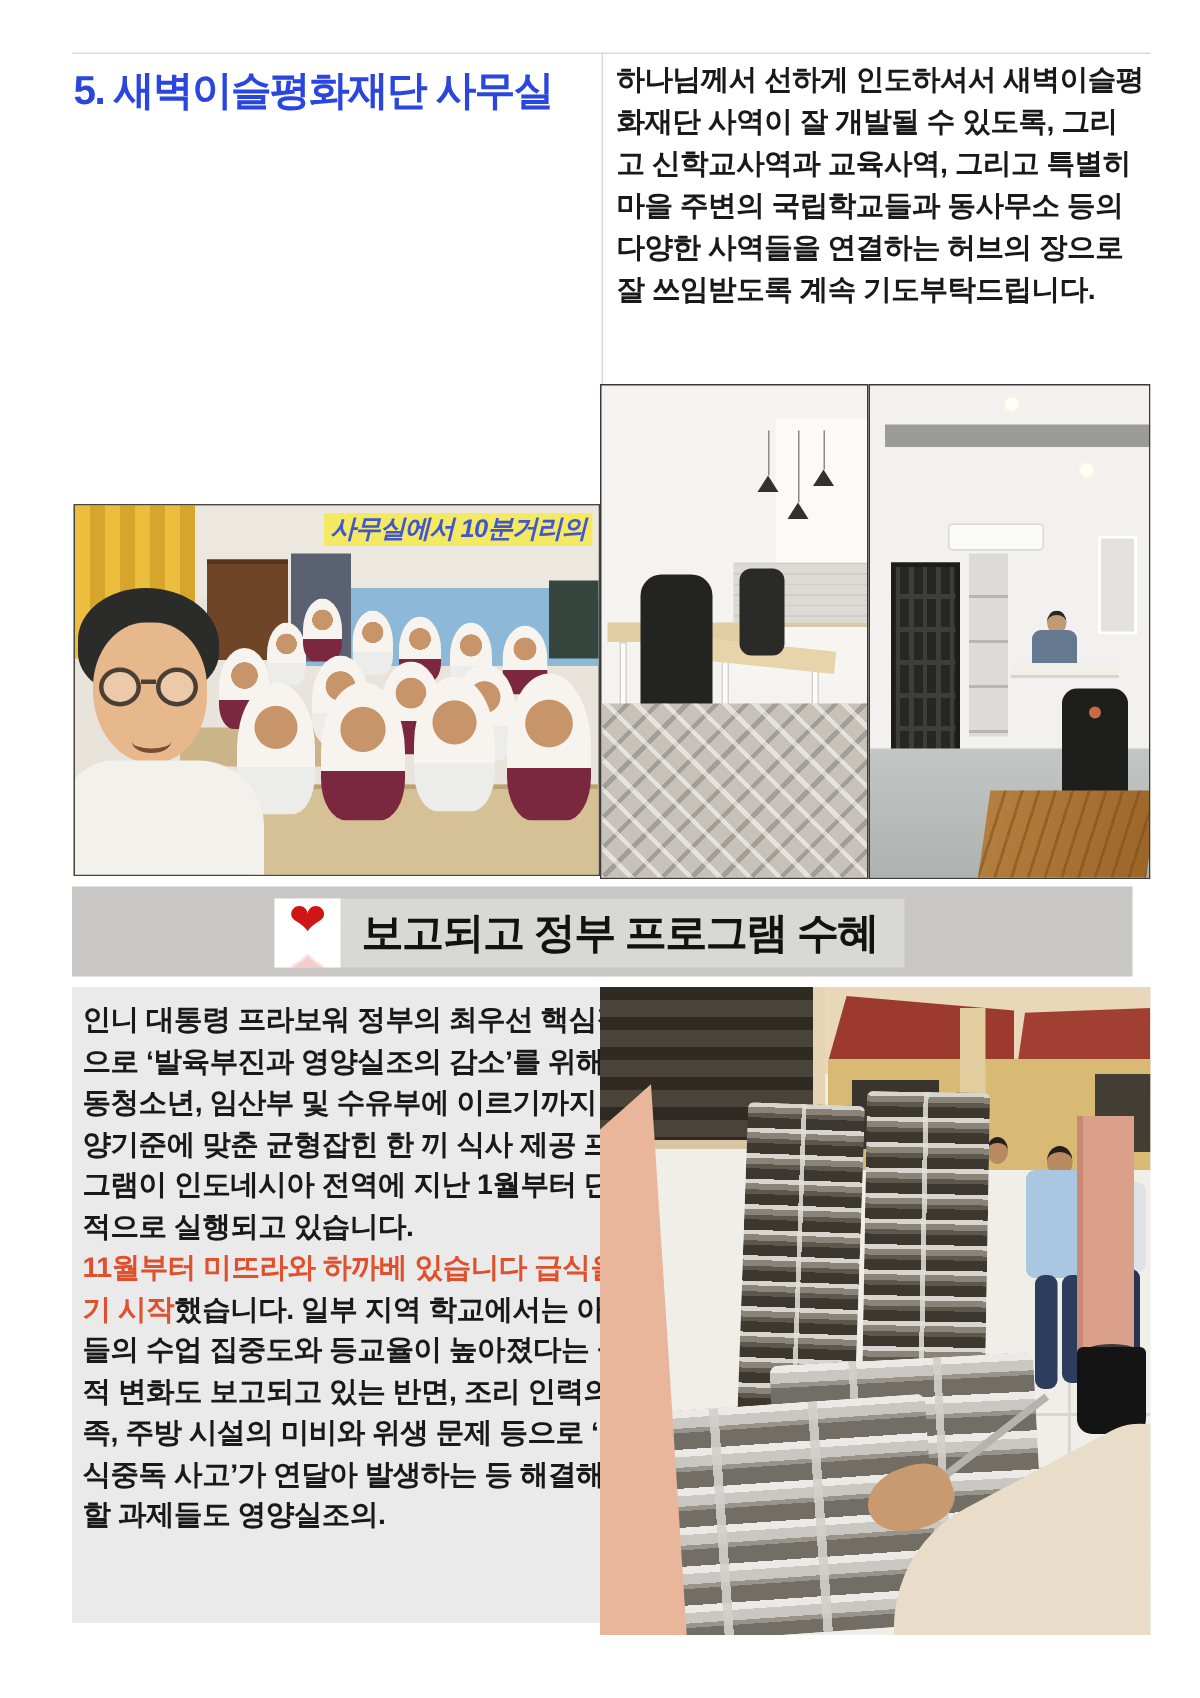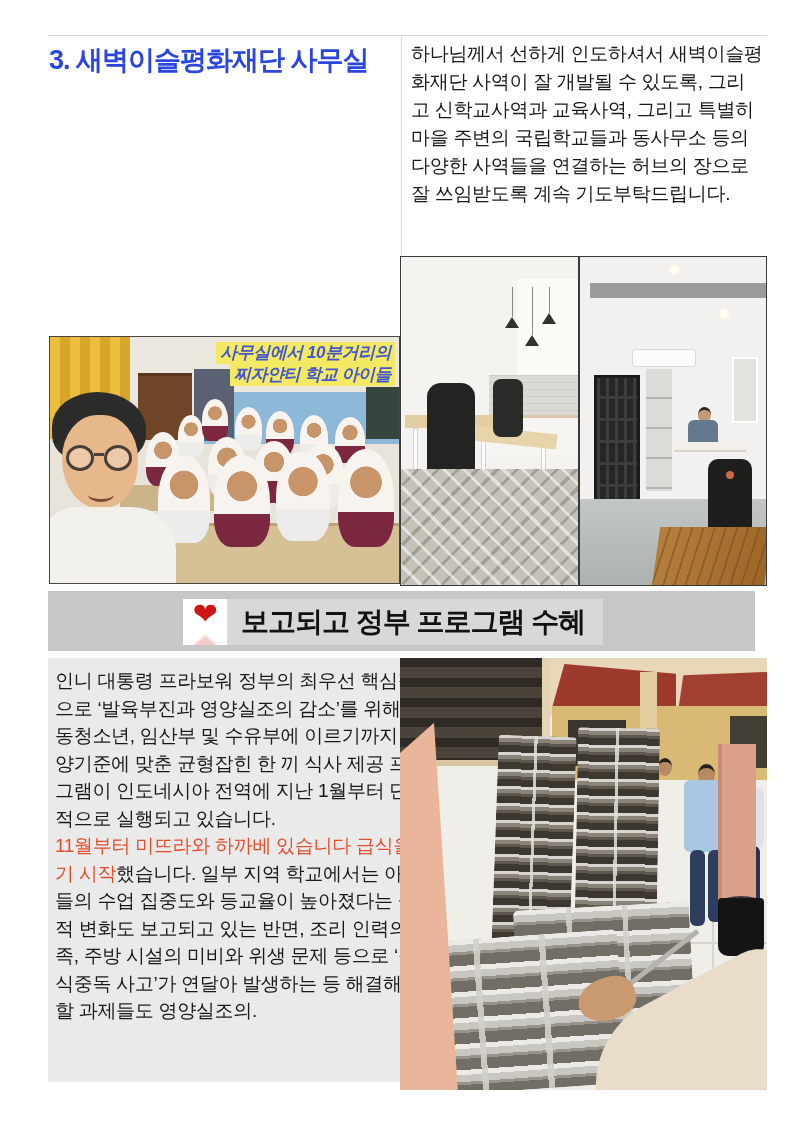--- a/index.html
+++ b/index.html
@@ -6,21 +6,21 @@
   .page{position:relative;width:800px;height:1132px;background:#ffffff;overflow:hidden;
         font-family:"Liberation Sans","DejaVu Sans",sans-serif;color:#181818;}
   .abs{position:absolute;}
 
   
   .top-rule{left:48px;top:35px;width:719px;height:1px;background:#d9d9d9;}
   .col-divider{left:401px;top:35px;width:1px;height:551px;background:#d9d9d9;}
   .col-left-text{left:49px;top:42px;width:347px;}
   .col-right-text{left:411px;top:40px;width:352px;}
   .section-heading{font-size:27px;font-weight:bold;color:#2b46df;letter-spacing:-1px;margin:0 0 5px 0;}
-  .body-text{font-size:19px;line-height:28px;margin:0;white-space:pre-line;color:#191919;letter-spacing:-0.3px;}
+  .body-text{font-size:19px;line-height:28px;margin:0;white-space:pre-line;color:#191919;letter-spacing:-0.3px;font-weight:bold;}
 
   
   .photo{overflow:hidden;border:1px solid #4a453e;box-sizing:border-box;}
 
   
   .photo-classroom{left:49px;top:336px;width:351px;height:248px;background:#e8e4dc;}
   .cr-curtain{left:0;top:0;width:80px;height:102px;background:repeating-linear-gradient(90deg,#ecbe3e 0 10px,#d8a52c 10px 20px);}
   .cr-wallwhite{left:80px;top:0;width:271px;height:62px;background:#ece8df;}
   .cr-blueband{left:150px;top:55px;width:201px;height:52px;background:#8db8d8;}
   .cr-cabinet{left:88px;top:36px;width:54px;height:64px;background:#6f4527;border-top:3px solid #5a3419;}
@@ -129,21 +129,21 @@
 </style>
 </head>
 <body>
 
 <div class="page">
 
   <div class="abs top-rule"></div>
   <div class="abs col-divider"></div>
 
   <div class="abs col-left-text">
-    <h2 class="section-heading">3. 새벽이슬평화재단 사무실</h2>
+    <h2 class="section-heading">5. 새벽이슬평화재단 사무실</h2>
   </div>
 
   <div class="abs col-right-text">
     <p class="body-text">하나님께서 선하게 인도하셔서 새벽이슬평화재단 사역이 잘 개발될 수 있도록, 그리고 신학교사역과 교육사역, 그리고 특별히 마을 주변의 국립학교들과 동사무소 등의 다양한 사역들을 연결하는 허브의 장으로 잘 쓰임받도록 계속 기도부탁드립니다.</p>
   </div>
 
   <div class="abs photo photo-classroom">
     <div class="abs cr-wallwhite"></div>
     <div class="abs cr-curtain"></div>
     <div class="abs cr-blueband"></div>
@@ -173,21 +173,20 @@
     <div class="abs man-hair"></div>
     <div class="abs man-face"></div>
     <div class="abs man-glass" style="left:16px;top:108px;"></div>
     <div class="abs man-glass" style="left:54px;top:108px;"></div>
     <div class="abs man-bridge"></div>
     <div class="abs man-smile"></div>
     <div class="abs man-body"></div>
 
     <div class="abs cr-caption">
       <span>사무실에서 10분거리의</span><br>
-      <span>찌자얀티 학교 아이들</span>
     </div>
   </div>
 
   <div class="abs photo photo-offices">
     <div class="office-half office-1">
       <div class="abs o1-sky"></div>
       <div class="abs lamp-stem" style="left:111px;top:30px;height:30px;"></div>
       <div class="abs lamp-stem" style="left:131px;top:30px;height:48px;"></div>
       <div class="abs lamp-stem" style="left:148px;top:30px;height:26px;"></div>
       <div class="abs lamp" style="left:104px;top:60px;"></div>

